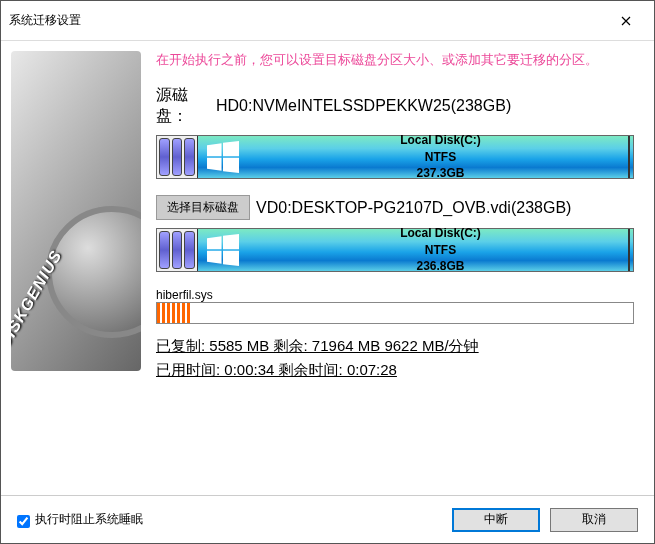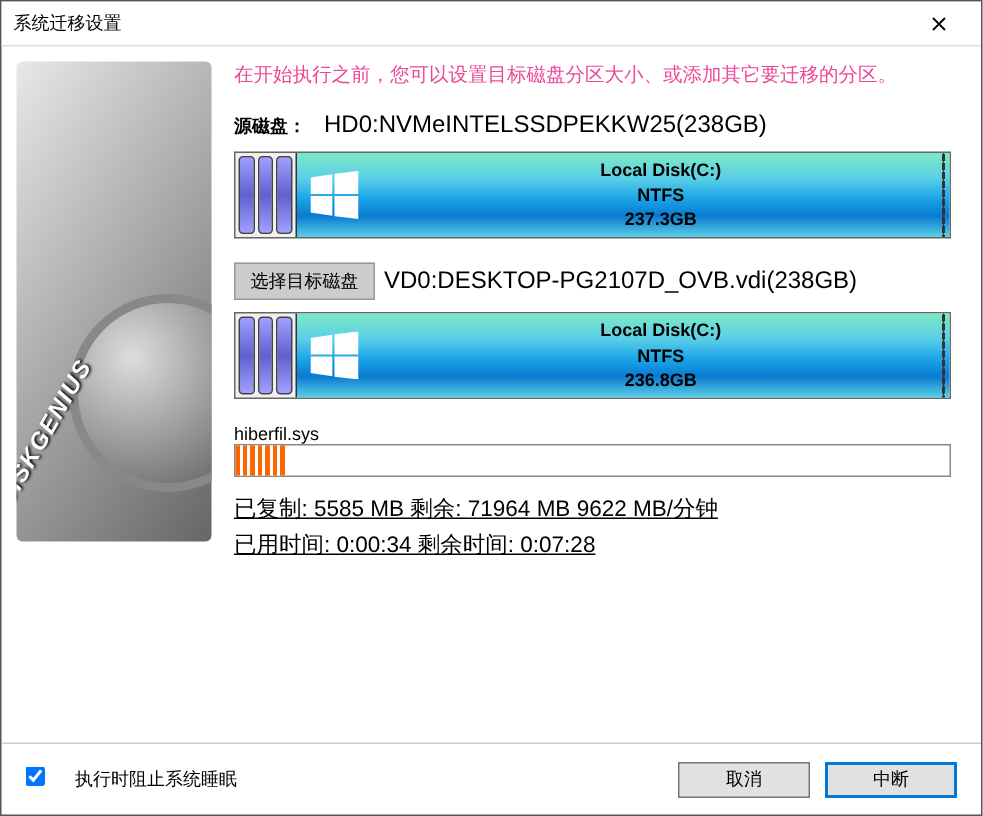--- a/index.html
+++ b/index.html
@@ -1,45 +1,45 @@
 <!DOCTYPE html>
 <html><head>
   <meta charset="utf-8">
   <style>
     * { box-sizing: border-box; margin: 0; padding: 0; }
     body { font-family: "Microsoft YaHei", "Segoe UI", sans-serif; font-size: 12px; background: #fff; width: 655px; height: 544px; border: 1px solid #555; display: flex; flex-direction: column; }
-    .titlebar { height: 30px; background: #fff; display: flex; align-items: center; padding: 0 8px; border-bottom: 1px solid #ddd; }
+    .titlebar { height: 40px; background: #fff; display: flex; align-items: center; padding: 0 8px; border-bottom: 1px solid #ddd; }
     .titlebar-text { flex: 1; font-size: 12px; color: #000; }
     .close-btn { width: 40px; height: 28px; display: flex; align-items: center; justify-content: center; cursor: pointer; font-size: 14px; }
     .content { flex: 1; display: flex; }
     .sidebar { width: 155px; padding: 10px; display: flex; align-items: flex-start; }
     .sidebar-img { width: 130px; height: 320px; background: linear-gradient(125deg, #e8e8e8 0%, #c0c0c0 30%, #999 60%, #666 100%); border-radius: 4px; position: relative; overflow: hidden; }
     .sidebar-img::before { content:""; position:absolute; left: 35px; top: 155px; width: 120px; height: 120px; border-radius: 50%; background: radial-gradient(circle at 30% 30%, #ddd, #555); border: 6px solid #888; }
     .sidebar-label { position: absolute; bottom: 20px; left: 0px; color: #fff; font-size: 16px; font-weight: bold; font-style: italic; transform: rotate(-60deg); transform-origin: left bottom; letter-spacing: 1px; text-shadow: 1px 1px 2px #000; }
     .main { flex: 1; padding: 10px 20px 10px 0; }
     .hint-title { color: #000; margin-bottom: 4px; font-size: 13px; }
     .hint-text { color: #ec4899; margin-bottom: 16px; font-size: 13px; }
     .disk-row { display: flex; align-items: center; margin-bottom: 8px; }
-    .disk-label { width: 60px; font-size: 12px; font-weight: bold; }
+    .disk-label { width: 60px; font-size: 16px; }
     .disk-value { font-size: 16px; }
     .select-btn { background: #ccc; border: 1px solid #999; padding: 3px 10px; font-size: 12px; margin-right: 6px; cursor: default; text-align: center; }
-    .diskbar { height: 58px; display: flex; margin-bottom: 16px; border: 1px solid #666; background: #f0f0f0; }
+    .diskbar { height: 44px; display: flex; margin-bottom: 16px; border: 1px solid #666; background: #f0f0f0; }
     .stripes { width: 40px; display: flex; gap: 2px; padding: 2px; }
     .stripe { flex: 1; background: linear-gradient(to bottom, #a0a0ff, #6060d0, #a0a0ff); border-radius: 3px; border: 1px solid #444; }
     .part { flex: 1; display: flex; align-items: center; background: linear-gradient(to bottom, #7ce9c3 0%, #5bcfe8 30%, #1aa3e8 55%, #0a7ad0 75%, #5bcfe8 100%); border-left: 1px solid #333; position: relative; }
     .part::after { content:""; position:absolute; right:3px; top:0; bottom:0; width:2px; background-image: radial-gradient(#333 1px, transparent 1px); background-size: 2px 6px; }
     .win-icon { width: 50px; height: 100%; display:flex; align-items:center; justify-content:center; }
     .win-icon svg { width: 32px; height: 32px; }
     .part-text { flex: 1; text-align: center; font-size: 12px; font-weight: bold; color: #000; line-height: 1.4; }
     .filename { margin-top: 6px; margin-bottom: 0; font-size: 12px; }
     .progress-outer { height: 22px; border: 1px solid #888; background: #fff; margin-bottom: 10px; }
     .progress-inner { height: 100%; width: 7%; background: repeating-linear-gradient(90deg, #ff6600 0px, #ff6600 3px, #ffffff 3px, #ffffff 5px); }
     .stats { font-size: 15px; line-height: 1.6; text-decoration: underline; }
     .footer { height: 48px; border-top: 1px solid #ccc; display: flex; align-items: center; padding: 0 16px; }
-    .checkbox-row { display: flex; align-items: flex-start; gap: 20px; }
+    .checkbox-row { display: flex; align-items: flex-end; gap: 5px; }
     .checkbox-row input { width: 13px; height: 13px; }
     .footer-spacer { flex: 1; }
     .btn { width: 88px; height: 24px; border: 1px solid #777; background: #e1e1e1; font-size: 12px; cursor: pointer; margin-left: 10px; }
     .btn.primary { border: 2px solid #0078d7; }
   </style>
 </head>
 <body>
 
 <div class="titlebar">
   <span class="titlebar-text">系统迁移设置</span>
@@ -118,15 +118,15 @@
     </div>
   </div>
 </div>
 
 <div class="footer">
   <label class="checkbox-row">
     <input type="checkbox" checked="" style="">
     <span>执行时阻止系统睡眠</span>
   </label>
   <div class="footer-spacer"></div>
+  <button class="btn primary">中断</button>
   <button class="btn">取消</button>
-  <button class="btn primary">中断</button>
 </div>
 
 </body></html>

